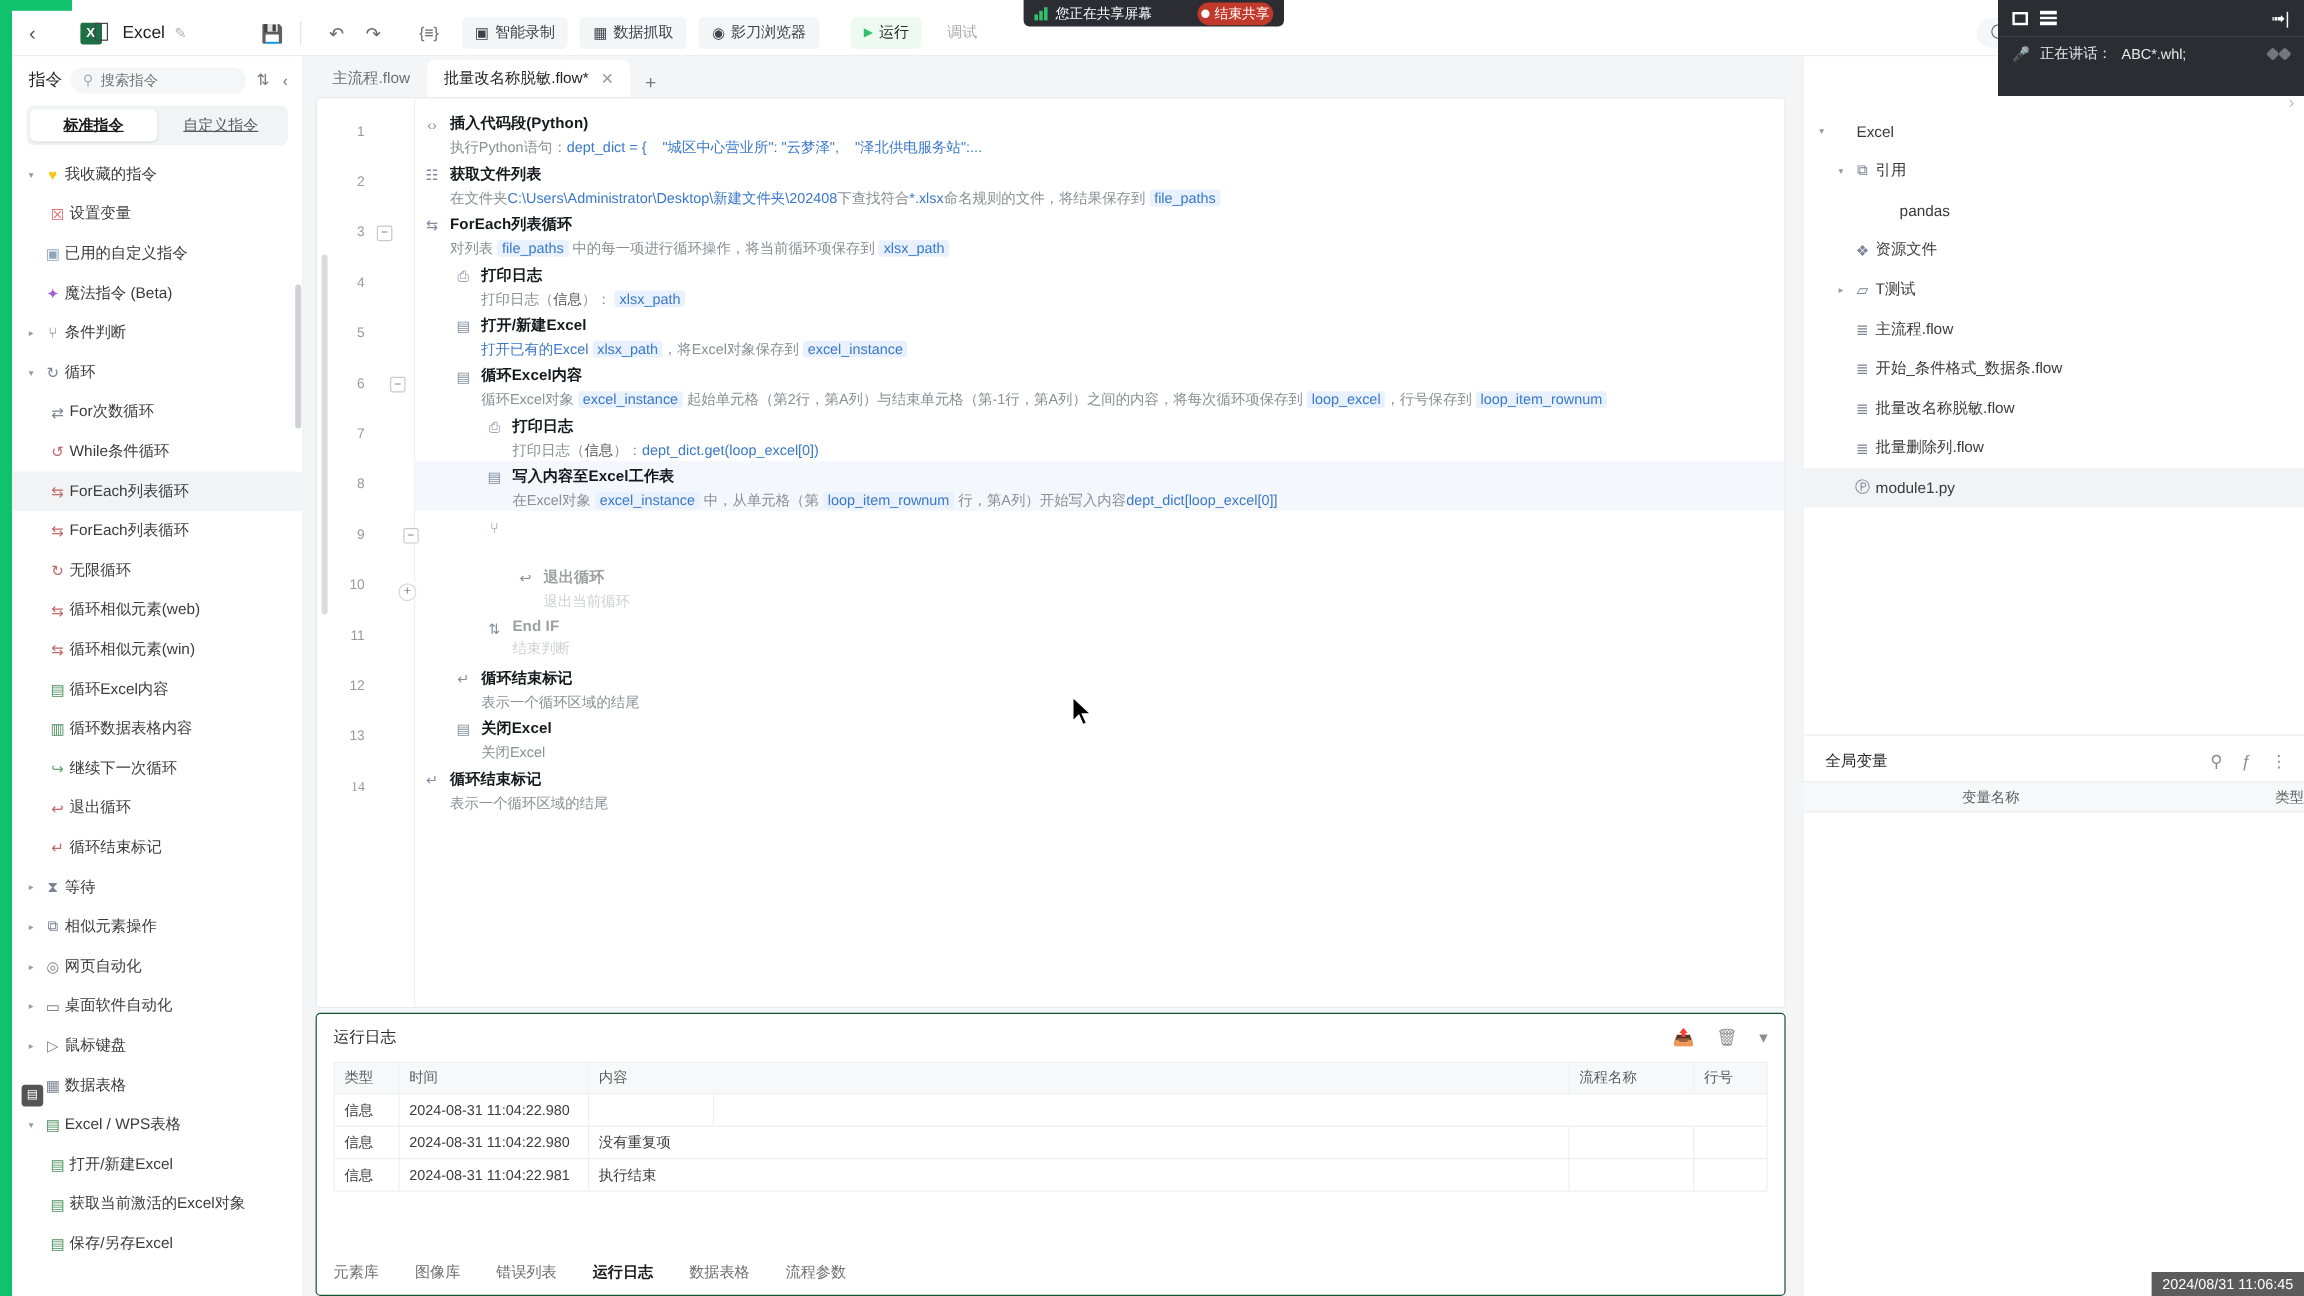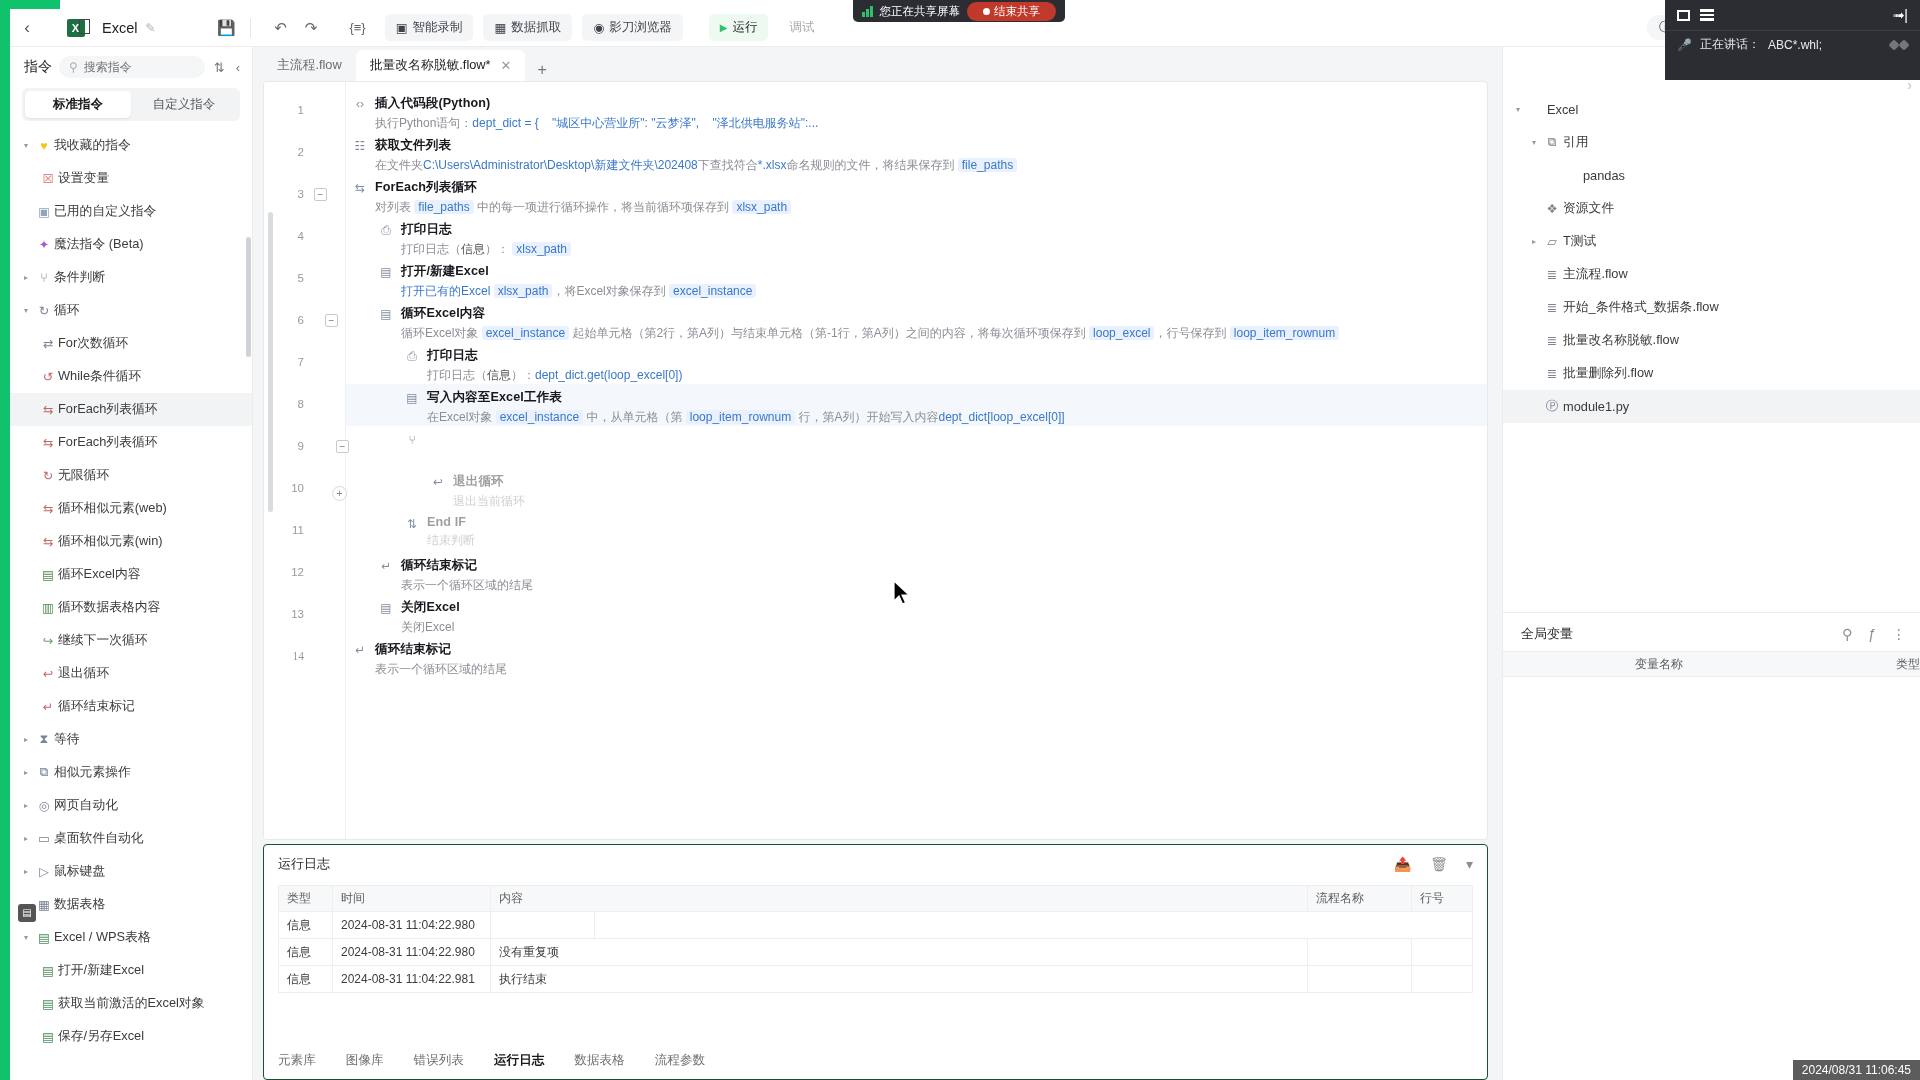--- a/index.html
+++ b/index.html
@@ -69,21 +69,21 @@
     display: flex; align-items: center; z-index: 60;
     background: #2b2d33; border-radius: 0 0 5px 5px; padding: 0 9px;
     gap: 7px;
   }
   .share-bars { display:flex; align-items:flex-end; gap:1.5px; height: 11px;}
   .share-bars i { display:block; width: 2.5px; background:#2ec06b; }
   .share-bars i:nth-child(1){height:5px;} .share-bars i:nth-child(2){height:8px;} .share-bars i:nth-child(3){height:11px;}
   .share-txt { color:#fff; font-size: 11.5px; white-space: nowrap;}
   .share-stop {
     display:inline-flex; align-items:center; gap:4px; background:#c0392b; color:#fff;
-    border-radius: 10px; padding: 2px 16px; font-size: 11.5px; cursor:pointer;
+    border-radius: 10px; padding: 2px 3px; font-size: 11.5px; cursor:pointer;margin-left:31px;
   }
   .share-stop .rc { width:7px; height:7px; border-radius:50%; background:#fff; display:inline-block;}
 
   
   .sidebar {
     position: absolute; left: 10px; top: 47px; width: 243px; bottom: 0;
     background: #fff; border-right: 1px solid #ececec;
     display: flex; flex-direction: column;
   }
   .sb-head { display:flex; align-items:center; padding: 9px 10px 6px 14px; gap: 7px;}
@@ -93,21 +93,21 @@
     border-radius: 14px; padding: 4px 10px; color:#aaa; font-size: 12px; cursor: text;
   }
   .sb-search input {
     border:none; background:transparent; outline:none; font-size:12px; width: 100%;
     color:#333; font-family: inherit;
   }
   .sb-head .mini { color:#777; font-size: 13px; cursor:pointer; padding: 0 2px;}
   .sb-tabs { display:flex; margin: 4px 12px 6px 12px; background:#f2f3f5; border-radius:6px; padding: 3px;}
   .sb-tab {
     flex:1; text-align:center; font-size: 12.5px; padding: 5px 0; border-radius:5px;
-    color:#5a5a5a; cursor:pointer;
+    color:#5a5a5a; cursor:pointer;text-decoration:underline;
   }
   .sb-tab.active { background:#fff; color:#1a1a1a; font-weight:bold; box-shadow: 0 1px 2px rgba(0,0,0,.08);}
   .sb-list { flex:1; overflow: hidden; padding-top: 2px;}
   .sb-item {
     display:flex; align-items:center; height: 33px; font-size: 12.8px; color:#3b3b3b;
     cursor:pointer; white-space: nowrap; padding-right: 6px;
   }
   .sb-item.sel { background:#f2f3f5;}
   .sb-item .caret { width: 16px; text-align:center; font-size:8px; color:#999; flex:none;}
   .sb-item .ic { width: 20px; text-align:center; font-size: 12.5px; flex:none;}

